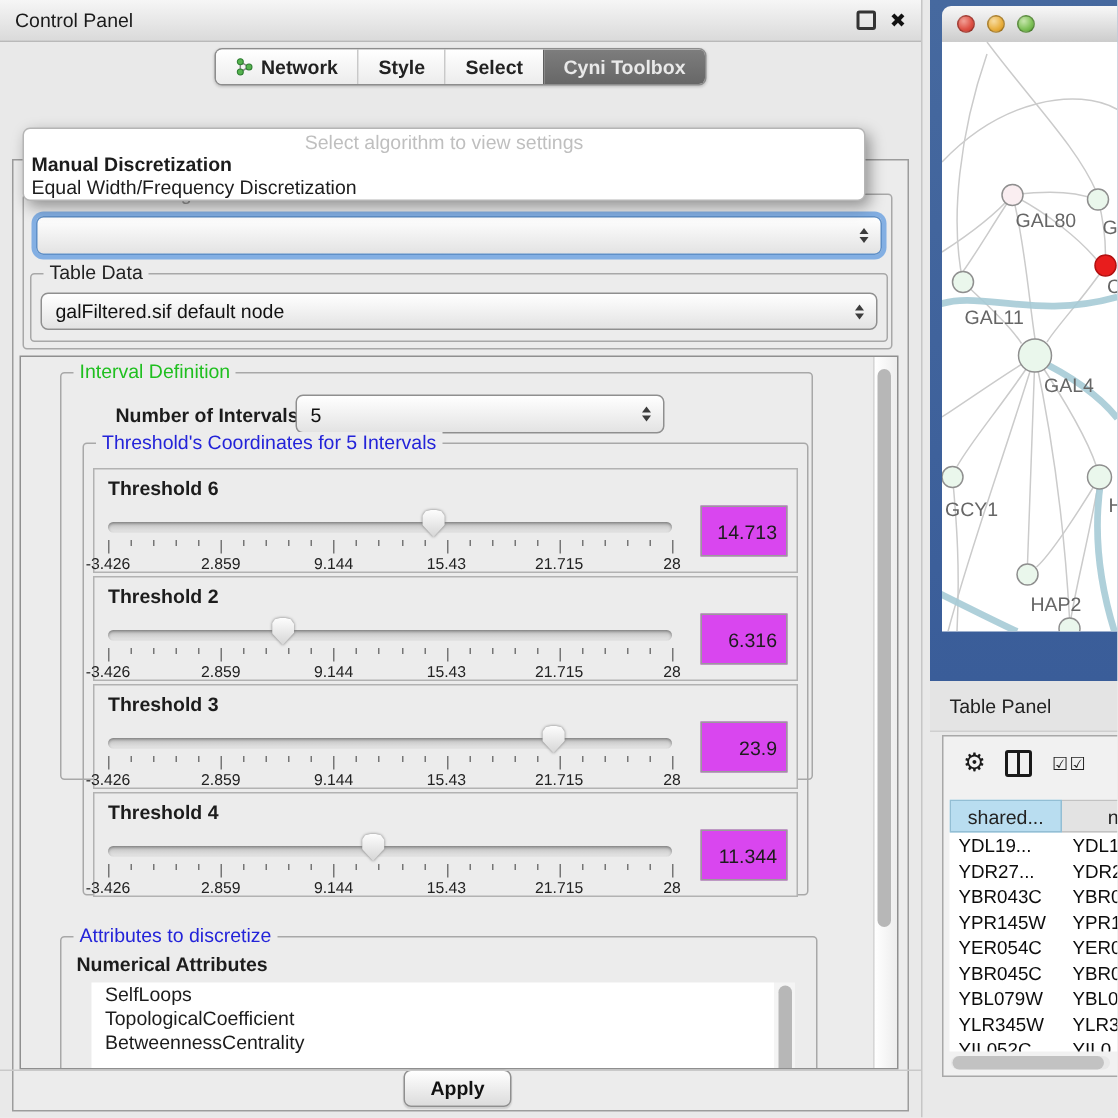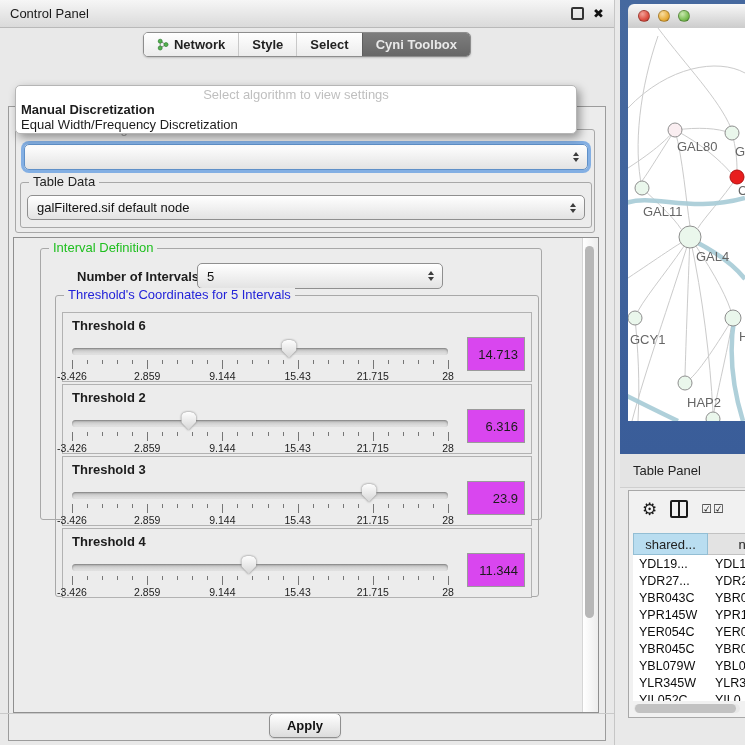--- a/index.html
+++ b/index.html
@@ -371,20 +371,32 @@
                     <span class="tick-lab" style="left: 80%;">21.715</span>
                     <span class="tick-lab" style="left: 100%;">28</span>
                   </div>
                 </div>
                 <div class="value-box">11.344</div>
               </div>
             </div>
         </div>
       </div>
 
+      <div class="group" style="left:26px;top:386px;width:505px;height:120px;">
+        <span class="legend blue">Attributes to discretize</span>
+        <span class="attr-sub">Numerical Attributes</span>
+        <div class="attr-list" id="attr-list">
+            <div class="attr-item">SelfLoops</div>
+            <div class="attr-item">TopologicalCoefficient</div>
+            <div class="attr-item">BetweennessCentrality</div>
+          </div>
+        <div class="list-scrollbar">
+            <div class="list-thumb"></div>
+          </div>
+      </div>
 
       <div class="sp-scrollbar">
           <div class="sp-thumb"></div>
         </div>
     </div>
 
     <div class="apply-btn">Apply</div>
   </div>
 
   <div class="bottom-line"></div>

